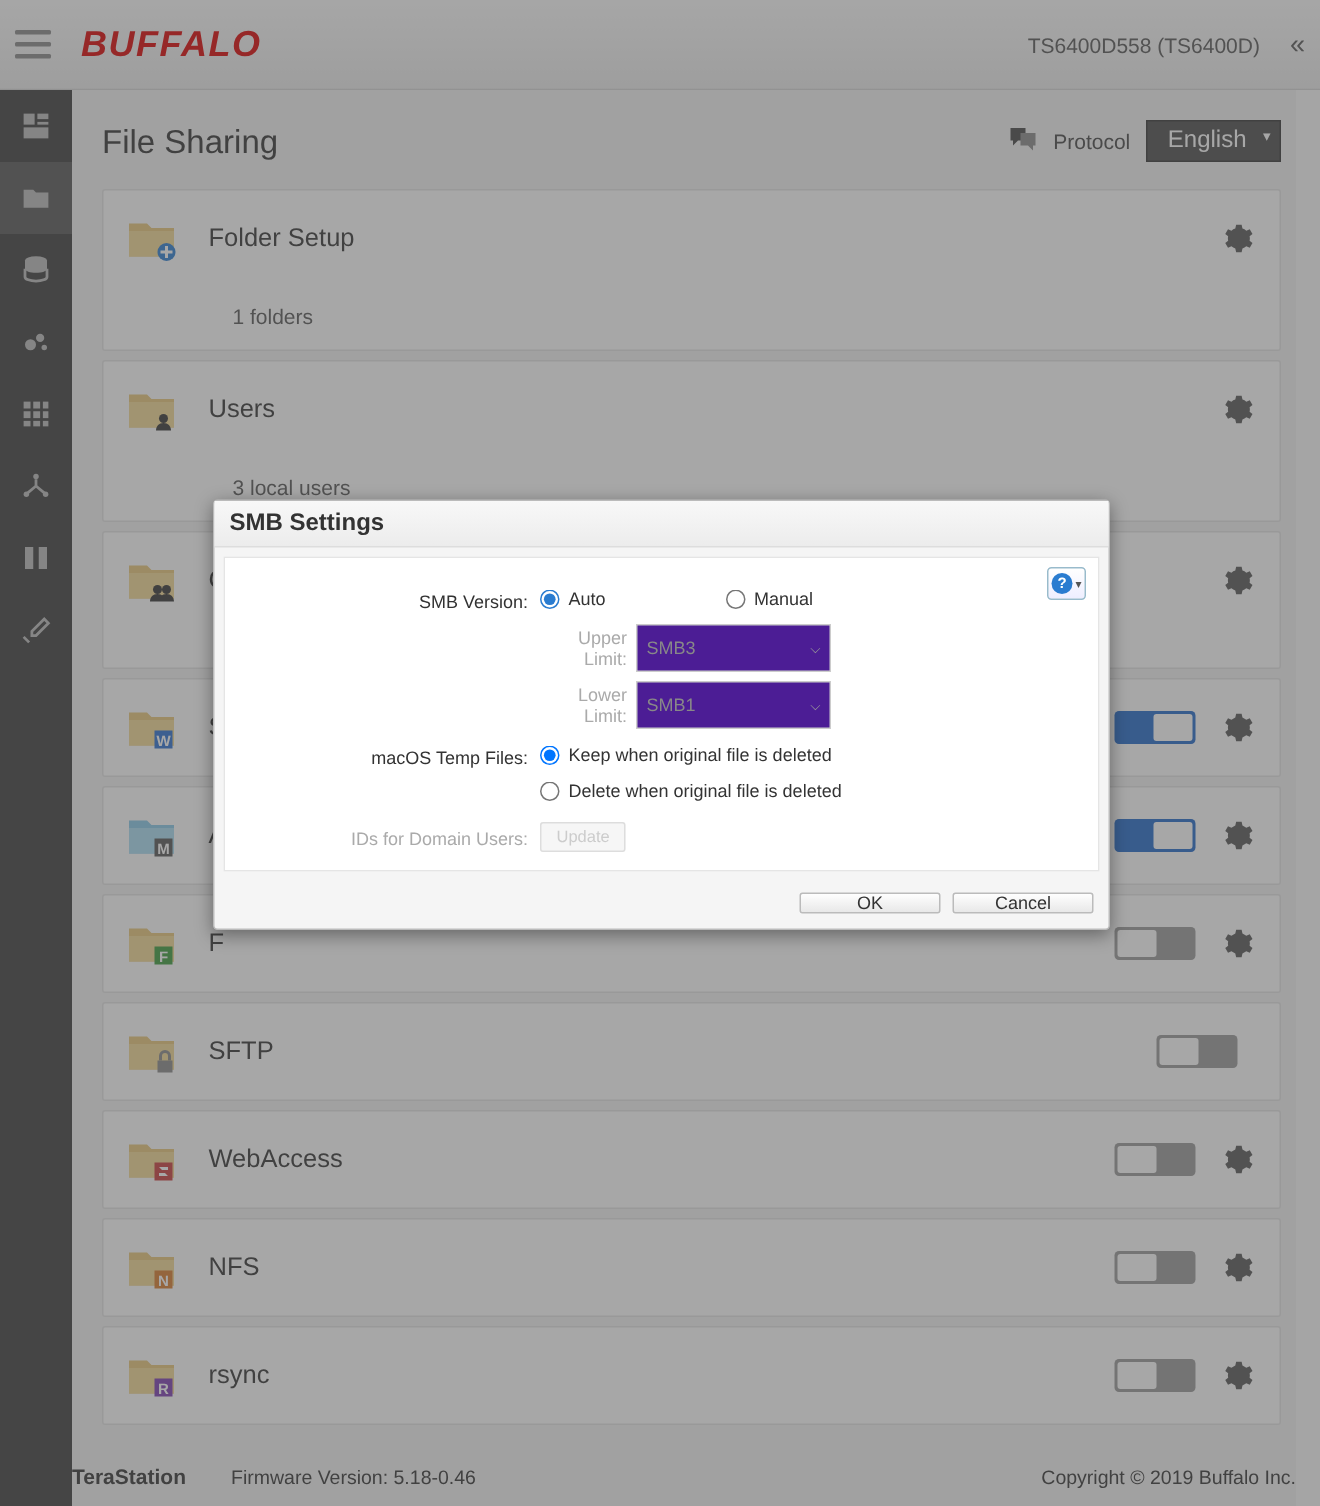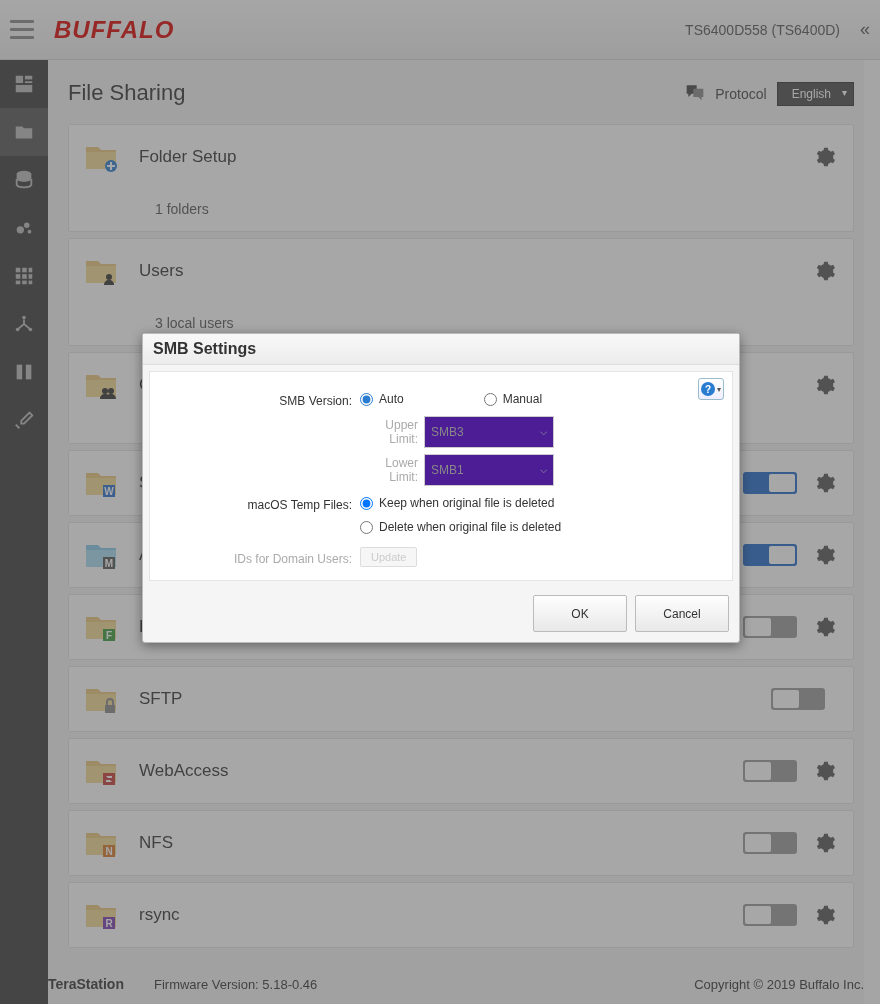--- a/index.html
+++ b/index.html
@@ -21,21 +21,21 @@
 
 
 .main { position: absolute; left: 48px; top: 60px; right: 16px; bottom: 0; background: #f2f2f2; padding: 20px 10px 10px 20px; overflow: hidden; }
 .scrollbar-gutter { position: absolute; right: 0; top: 60px; width: 16px; bottom: 0; background: #fafafa; }
 
 .page-head { display: flex; align-items: flex-end; margin-bottom: 18px; }
 .page-title { font-size: 22px; color: #333; }
 .lang-area { margin-left: auto; display: flex; align-items: center; gap: 10px; }
 .lang-icon { font-size: 18px; color: #444; }
 .lang-label { font-size: 14px; color: #444; }
-.lang-select { background: #4a4a4a; color: #fff; padding: 4px 22px 4px 14px; border-radius: 0; border: 1px solid #333; font-size: 12px; position: relative; }
+.lang-select { background: #4a4a4a; color: #fff; padding: 4px 22px 4px 14px; border-radius: 0; border: 1px solid #333; font-size: 16px; position: relative; }
 .lang-select::after { content: "▾"; position: absolute; right: 6px; color: #fff; font-size: 10px; }
 
 .card { background: #fff; border: 1px solid #e3e3e3; border-radius: 2px; margin-bottom: 6px; padding: 14px 14px 14px 14px; }
 .card-row { display: flex; align-items: center; }
 .card-icon { width: 36px; height: 36px; margin-right: 20px; flex-shrink: 0; }
 .card-title { font-size: 17px; color: #333; flex: 1; }
 .card-sub { margin-left: 72px; margin-top: 26px; color: #555; font-size: 14px; }
 .gear { width: 28px; height: 28px; display: flex; align-items: center; justify-content: center; cursor: pointer; }
 .gear svg { width: 22px; height: 22px; fill: #555; }
 .toggle { width: 54px; height: 22px; border-radius: 3px; background: #999; position: relative; margin-right: 14px; cursor: pointer; }
@@ -69,21 +69,21 @@
 .radio-row { display: flex; align-items: center; gap: 80px; }
 .radio-opt { display: flex; align-items: center; gap: 6px; cursor: pointer; }
 .radio-opt input { accent-color: #2a7cd0; }
 .sub-row { display: flex; align-items: center; margin-top: 6px; }
 .sub-label { width: 64px; text-align: right; padding-right: 6px; font-size: 12px; color: #aaa; }
 .sel-disabled { width: 130px; height: 32px; border: 1px solid #ccc; background: #4c1d95; color: #888; padding: 0 6px; display: flex; align-items: center; justify-content: space-between; font-size: 12px; }
 .sel-disabled .car { font-size: 9px; color: #999; }
 .stack-opt { display: flex; align-items: center; gap: 6px; margin-bottom: 10px; cursor: pointer; }
 .btn-disabled { border: 1px solid #ddd; background: #f6f6f6; color: #ccc; padding: 3px 10px; font-size: 11px; border-radius: 2px; }
 .dialog-footer { display: flex; justify-content: flex-end; gap: 8px; padding: 8px 10px 10px; }
-.dlg-btn { width: 94px; height: 37px; border: 1px solid #bbb; border-radius: 2px; background: linear-gradient(#fefefe,#e8e8e8); font-size: 12px; color: #333; cursor: pointer; display: flex; align-items: center; justify-content: center; }
+.dlg-btn { width: 94px; height: 14px; border: 1px solid #bbb; border-radius: 2px; background: linear-gradient(#fefefe,#e8e8e8); font-size: 12px; color: #333; cursor: pointer; display: flex; align-items: center; justify-content: center; }
 </style>
 </head>
 <body>
 
 <div class="top-header">
   <div class="hamburger">
       <span></span>
       <span></span>
       <span></span>
     </div>

